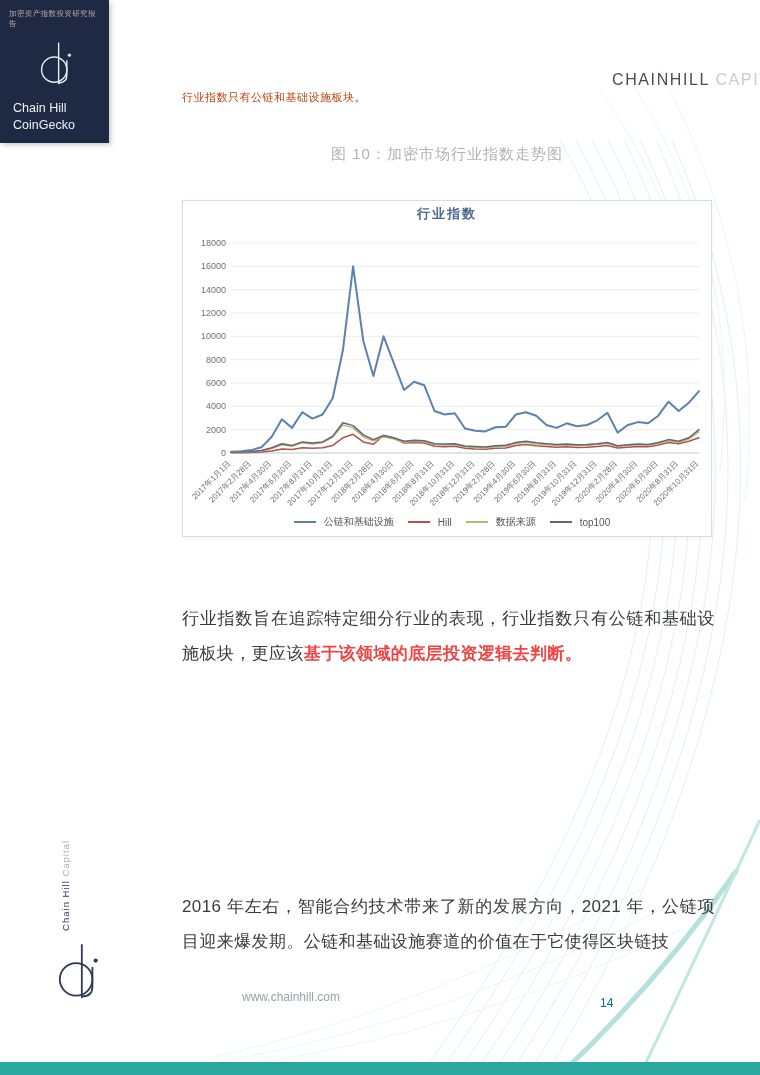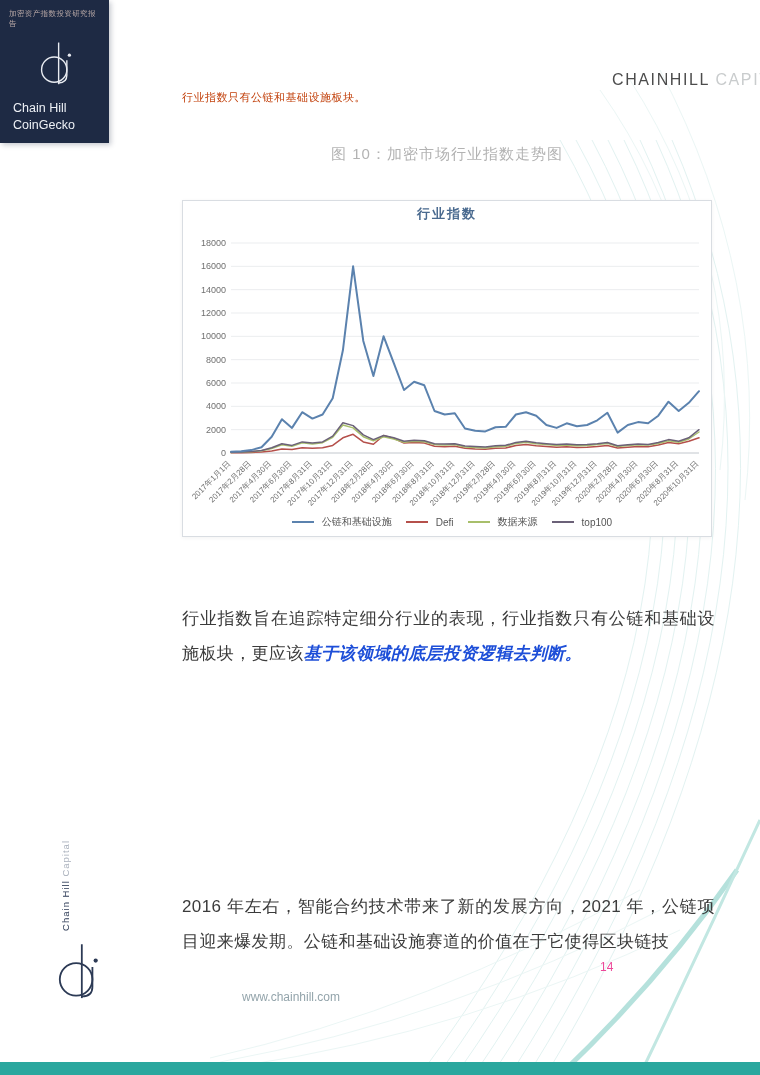--- a/index.html
+++ b/index.html
@@ -35,31 +35,31 @@
   .chart-svg{position:absolute;left:0;top:34px;}
   .legend{position:absolute;left:0;top:314px;width:528px;display:flex;justify-content:center;
           align-items:center;gap:4px;font-size:10px;color:#555;}
   .legend .sw{display:inline-block;width:22px;height:2px;margin:0 4px 0 10px;}
 
   .source{position:absolute;left:182px;top:564px;z-index:1;font-size:12.5px;color:#b5b5b5;
           letter-spacing:.5px;}
 
   .para{position:absolute;left:182px;width:533px;z-index:1;font-size:17px;color:#3b3b3b;
         line-height:35px;text-align:justify;letter-spacing:.4px;}
-  .para b{font-weight:700;color:#1d4ed8;font-style:italic;}
+  .para b{font-weight:700;color:#ef4444;}
   .para1{top:601px;} .para2{top:696px;} .para3{top:889px;}
 
   
   .side-brand{position:absolute;left:60px;top:840px;z-index:1;writing-mode:vertical-rl;
               transform:rotate(180deg);font-size:9.5px;letter-spacing:1px;white-space:nowrap;}
   .side-brand .b1{color:#2c3a55;} .side-brand .b2{color:#a9b0bc;}
   .footer-logo{position:absolute;left:56px;top:941px;z-index:1;}
 
   .footer-site{position:absolute;left:242px;top:990px;z-index:1;font-size:12px;color:#93a4ab;}
-  .page-number{position:absolute;left:600px;top:960px;z-index:1;font-size:12px;color:#ec4899;}
+  .page-number{position:absolute;left:600px;top:996px;z-index:1;font-size:12px;color:#0369a1;}
   .bottom-bar{position:absolute;left:0;top:1062px;width:760px;height:13px;background:#2aa79e;z-index:2;}
 </style>
 </head>
 <body>
 
 <div class="page">
 
   <svg class="deco" width="760" height="1075" viewBox="0 0 760 1075">
     <g stroke="#e2f2f1" fill="none" stroke-width="1">
       <path d="M560 140 Q800 560 420 1075"></path>
@@ -158,21 +158,21 @@
         <text x="516" y="229" text-anchor="end" font-size="8" fill="#707070" transform="rotate(-45 516 229)">2020年10月31日</text>
         <polyline points="48.0,217.8 58.2,217.7 68.3,217.4 78.5,216.9 88.7,215.9 98.9,213.9 109.0,214.5 119.2,212.8 129.4,213.3 139.6,212.8 149.7,210.4 159.9,202.8 170.1,199.3 180.3,206.9 190.4,209.3 200.6,200.5 210.8,203.4 221.0,208.1 231.1,207.5 241.3,208.1 251.5,211.2 261.7,211.8 271.8,211.2 282.0,213.3 292.2,213.9 302.3,214.2 312.5,213.3 322.7,212.9 332.9,210.5 343.0,209.6 353.2,210.8 363.4,211.5 373.6,212.2 383.7,211.8 393.9,212.4 404.1,212.2 414.3,211.5 424.4,210.5 434.6,213.1 444.8,212.2 455.0,211.5 465.1,211.7 475.3,210.1 485.5,207.5 495.7,208.7 505.8,206.3 516.0,202.8" fill="none" stroke="#b5504b" stroke-width="1.5" stroke-linejoin="round" stroke-linecap="round"></polyline>
         <polyline points="48.0,217.4 58.2,217.1 68.3,216.7 78.5,215.8 88.7,213.6 98.9,209.8 109.0,211.2 119.2,207.7 129.4,208.9 139.6,207.7 149.7,202.3 159.9,190.0 170.1,192.9 180.3,201.7 190.4,205.8 200.6,201.7 210.8,204.0 221.0,207.3 231.1,206.3 241.3,206.8 251.5,209.6 261.7,210.1 271.8,209.6 282.0,211.9 292.2,212.5 302.3,212.9 312.5,211.8 322.7,211.3 332.9,208.4 343.0,207.3 353.2,208.7 363.4,209.6 373.6,210.4 383.7,209.9 393.9,210.7 404.1,210.4 414.3,209.6 424.4,208.4 434.6,211.5 444.8,210.5 455.0,209.8 465.1,210.1 475.3,208.4 485.5,205.8 495.7,207.3 505.8,204.0 516.0,197.0" fill="none" stroke="#a8bf6b" stroke-width="1.5" stroke-linejoin="round" stroke-linecap="round"></polyline>
         <polyline points="48.0,217.3 58.2,216.9 68.3,216.5 78.5,215.4 88.7,212.8 98.9,208.7 109.0,210.4 119.2,206.9 129.4,208.1 139.6,206.9 149.7,201.1 159.9,187.7 170.1,190.6 180.3,199.9 190.4,204.6 200.6,200.5 210.8,202.8 221.0,206.3 231.1,205.2 241.3,205.8 251.5,208.7 261.7,209.1 271.8,208.7 282.0,211.0 292.2,211.5 302.3,211.9 312.5,210.8 322.7,210.3 332.9,207.5 343.0,206.3 353.2,207.7 363.4,208.7 373.6,209.6 383.7,209.1 393.9,209.8 404.1,209.6 414.3,208.7 424.4,207.5 434.6,210.8 444.8,209.8 455.0,209.1 465.1,209.4 475.3,207.5 485.5,204.6 495.7,206.3 505.8,202.8 516.0,194.7" fill="none" stroke="#6b6178" stroke-width="1.5" stroke-linejoin="round" stroke-linecap="round"></polyline>
         <polyline points="48.0,216.8 58.2,216.3 68.3,215.1 78.5,212.2 88.7,201.7 98.9,184.2 109.0,192.9 119.2,177.2 129.4,183.6 139.6,179.5 149.7,163.2 159.9,115.3 170.1,31.3 180.3,106.0 190.4,141.0 200.6,101.3 210.8,128.2 221.0,155.0 231.1,146.8 241.3,150.3 251.5,176.0 261.7,179.5 271.8,178.3 282.0,193.5 292.2,195.8 302.3,196.4 312.5,192.3 322.7,191.8 332.9,179.5 343.0,177.2 353.2,180.7 363.4,190.0 373.6,192.9 383.7,188.3 393.9,191.2 404.1,190.0 414.3,185.3 424.4,177.8 434.6,197.6 444.8,190.0 455.0,187.1 465.1,188.3 475.3,180.7 485.5,166.7 495.7,176.0 505.8,167.8 516.0,156.2" fill="none" stroke="#5b82ae" stroke-width="2" stroke-linejoin="round" stroke-linecap="round"></polyline>
       </svg>
     <div id="legend" class="legend">
         <span class="sw" style="background: rgb(91, 130, 174);"></span>
         <span>公链和基础设施</span>
         <span class="sw" style="background: rgb(181, 80, 75);"></span>
-        <span>Defi</span>
+        <span>Hill</span>
         <span class="sw" style="background: rgb(168, 191, 107);"></span>
         <span>数据来源</span>
         <span class="sw" style="background: rgb(107, 97, 120);"></span>
         <span>top100</span>
       </div>
   </div>
 
 
   <div class="para para1"><span>行业指数旨在追踪特定细分行业的表现，行业指数只有公链和基础设施板块，更应该</span><b>基于该领域的底层投资逻辑去判断。</b></div>
   <div class="para para3">2016 年左右，智能合约技术带来了新的发展方向，2021 年，公链项目迎来爆发期。公链和基础设施赛道的价值在于它使得区块链技</div>

